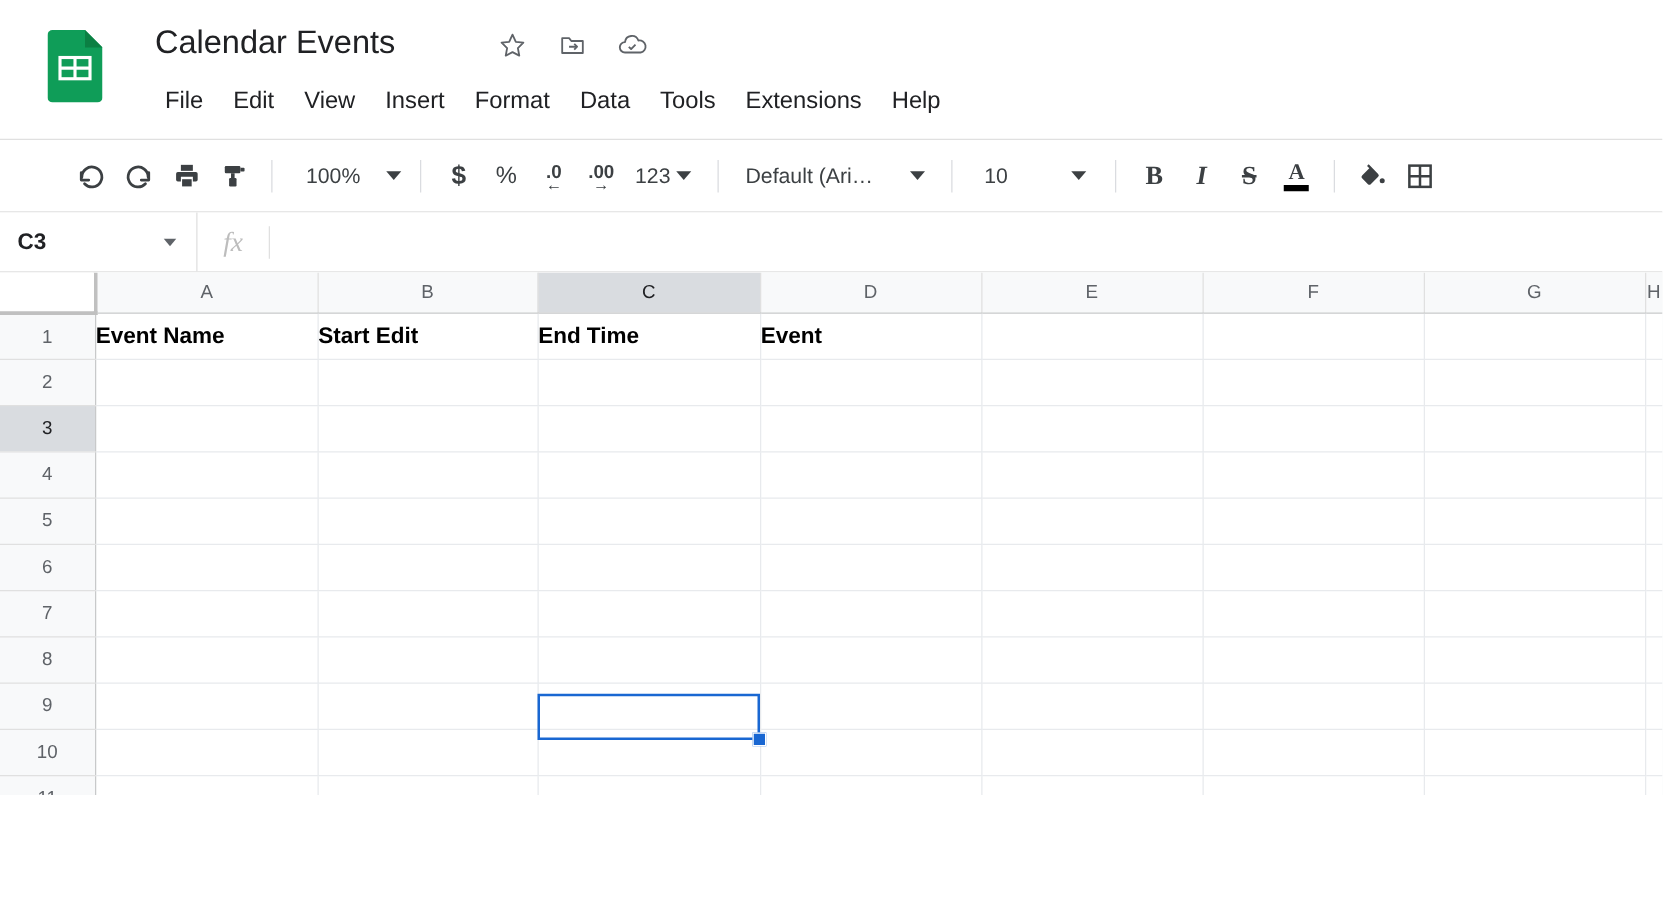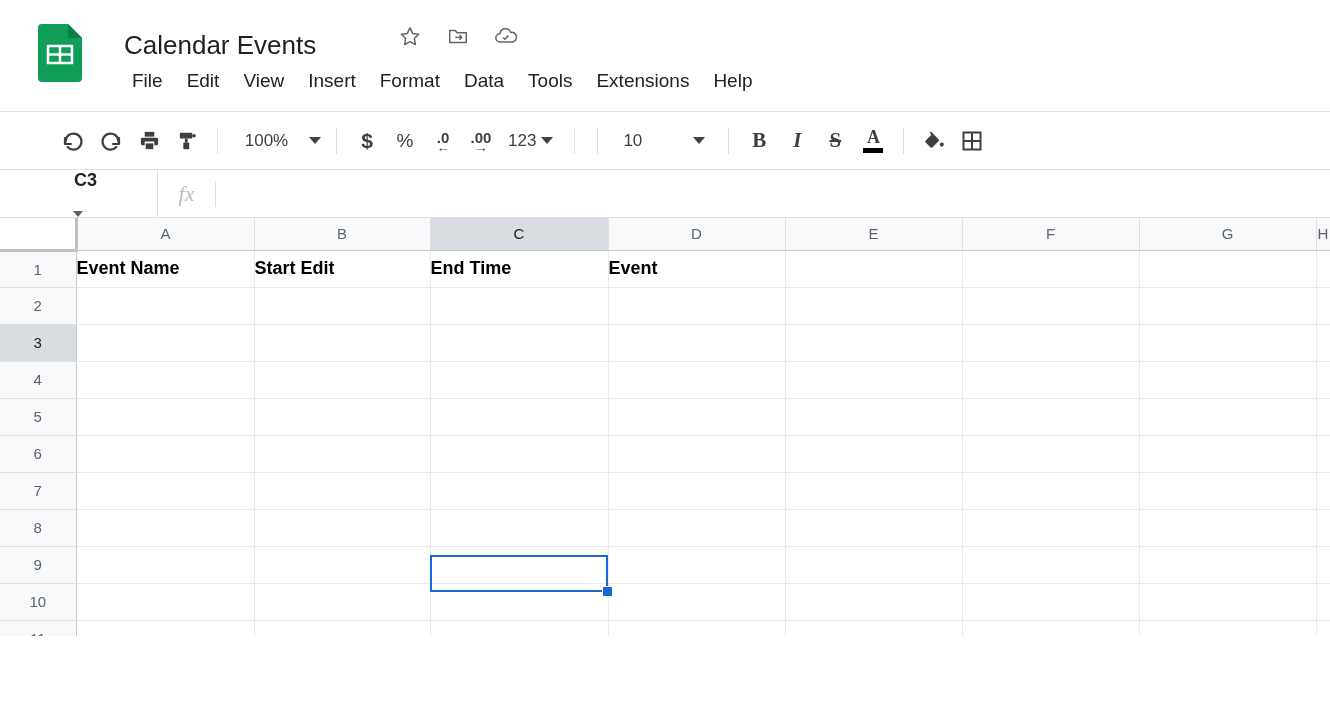--- a/index.html
+++ b/index.html
@@ -25,21 +25,20 @@
   }
   .logo svg { display: block; }
 
   .doc-title {
     position: absolute; left: 124px; top: 18px;
     font-size: 26px;
     color: #202124;
     letter-spacing: 0px;
     white-space: nowrap;
     font-weight: 400;
-    margin-top: 12px;
   }
   .title-icons {
     position: absolute; left: 398px; top: 24px;
     display: flex; align-items: center; gap: 24px;
   }
   .ticon {
     width: 24px; height: 24px;
     display: flex; align-items: center; justify-content: center;
     color: #5f6368;
     cursor: pointer;
@@ -141,21 +140,20 @@
     background: #ffffff;
     display: flex;
     align-items: center;
     border-bottom: 1px solid #e0e0e0;
   }
   .namebox {
     width: 158px; height: 100%;
     display: flex; align-items: center;
     padding-left: 14px;
     border-right: 1px solid #e0e0e0;
-    flex-direction: column;
   }
   .namebox .nb-val {
     font-size: 18px; color: #202124; font-weight: 600;
     flex: 1;
   }
   .namebox .nb-caret {
     width: 0; height: 0;
     border-left: 5px solid transparent;
     border-right: 5px solid transparent;
     border-top: 6px solid #5f6368;
@@ -375,20 +373,24 @@
     </span>
   </div>
 
   <div class="tb-text" style="margin-left:4px;">
     <span>123</span>
     <span class="caret" style="margin-left:5px;"></span>
   </div>
 
   <div class="tb-sep" style="margin-left:17px;"></div>
 
+  <div class="tb-text font-box">
+    <span class="fv">Default (Ari…</span>
+    <span class="caret" style="margin-right:6px;"></span>
+  </div>
 
   <div class="tb-sep"></div>
 
   <div class="tb-text size-box">
     <span class="sv">10</span>
     <span class="caret" style="margin-right:8px;"></span>
   </div>
 
   <div class="tb-sep"></div>
 

